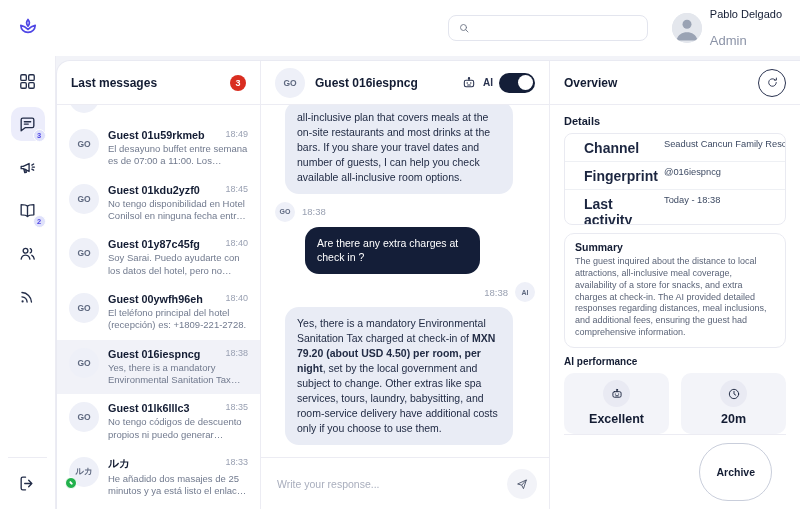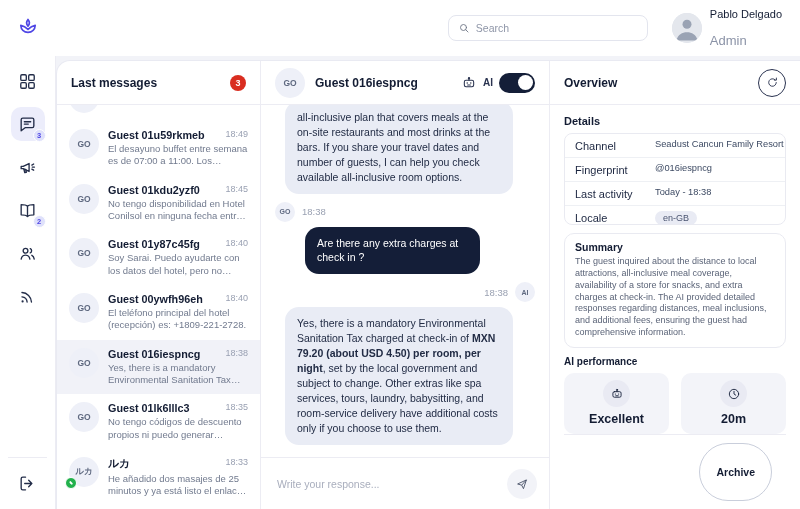--- a/index.html
+++ b/index.html
@@ -81,21 +81,21 @@
   .send-btn svg { width:14px; height:14px; stroke:#434d63; fill:none; stroke-width:1.5; stroke-linejoin:round; }
 
   
   .refresh-btn { margin-left:auto; width:28px; height:28px; border-radius:50%; border:1.3px solid #2a3350; display:flex; align-items:center; justify-content:center; cursor:pointer; background:#fff; }
   .refresh-btn svg { width:13px; height:13px; stroke:#2a3350; fill:none; stroke-width:1.7; stroke-linecap:round; stroke-linejoin:round; }
   .view-body { flex:1; padding:10px 14px 0; overflow:hidden; display:flex; flex-direction:column; }
   .sec-title { font-size:11px; font-weight:bold; margin-bottom:6px; }
   .details-table { border:1px solid #e9eaf1; border-radius:8px; overflow:hidden; }
   .d-row { display:flex; align-items:flex-start; padding:5px 10px; border-bottom:1px solid #eef0f4; }
   .d-row:last-child { border-bottom:none; }
-  .d-label { width:80px; flex-shrink:0; font-size:11px; font-weight:normal; color:#1c2640; padding-top:1px; }
+  .d-label { width:80px; flex-shrink:0; font-size:14px; font-weight:bold; color:#1c2640; padding-top:1px;margin-left:9px; }
   .d-value { flex:1; font-size:9.3px; color:#3d4a63; white-space:nowrap; }
   .pill { display:inline-block; background:#e9ebf4; border-radius:999px; padding:2px 8px; font-size:9px; color:#4a5470; }
   .pill-stack .pill { display:table; }
   .summary-box { margin-top:8px; border:1px solid #e9eaf1; border-radius:10px; padding:7px 10px 8px; }
   .summary-title { font-size:10.5px; font-weight:bold; margin-bottom:3px; }
   .summary-text { font-size:9px; color:#5b6478; line-height:1.32; }
   .perf-title { margin-top:8px; font-size:10px; font-weight:bold; }
   .perf-cards { margin-top:6px; display:grid; grid-template-columns:1fr 1fr; gap:12px; }
   .perf-card { background:#f3f4f9; border-radius:10px; padding:7px 6px 8px; display:flex; flex-direction:column; align-items:center; gap:5px; }
   .perf-icon { width:27px; height:27px; border-radius:50%; background:#e9eaf3; display:flex; align-items:center; justify-content:center; }
@@ -115,21 +115,20 @@
         <path d="M12 3.5c-1.7 2-1.7 4.6 0 6.6 1.7-2 1.7-4.6 0-6.6Z"></path>
         <path d="M4.8 9.4c.2 4 3.1 6.9 7.2 6.9s7-2.9 7.2-6.9c-2.6.5-5 1.8-7.2 3.9-2.2-2.1-4.6-3.4-7.2-3.9Z"></path>
       </svg>
     </div>
     <div class="spacer"></div>
     <div class="search">
       <svg viewBox="0 0 24 24">
           <circle cx="11" cy="11" r="6"></circle>
           <path d="M15.6 15.6 20 20"></path>
         </svg>
-      <input type="text" placeholder="Search" style="">
     </div>
     <div class="profile">
       <div class="avatar-photo">
         <svg viewBox="0 0 24 24">
             <circle cx="12" cy="12" r="12" fill="#e4e7ed"></circle>
             <circle cx="12" cy="9" r="3.6" fill="#9aa3b4"></circle>
             <path d="M3.5 22c1.1-4.6 4.6-6.6 8.5-6.6s7.4 2 8.5 6.6z" fill="#9aa3b4"></path>
           </svg>
       </div>
       <div>

